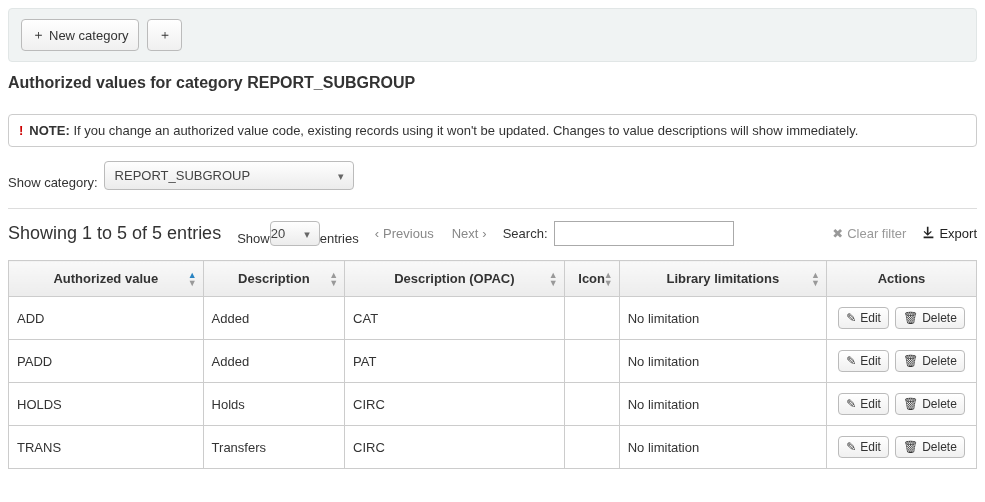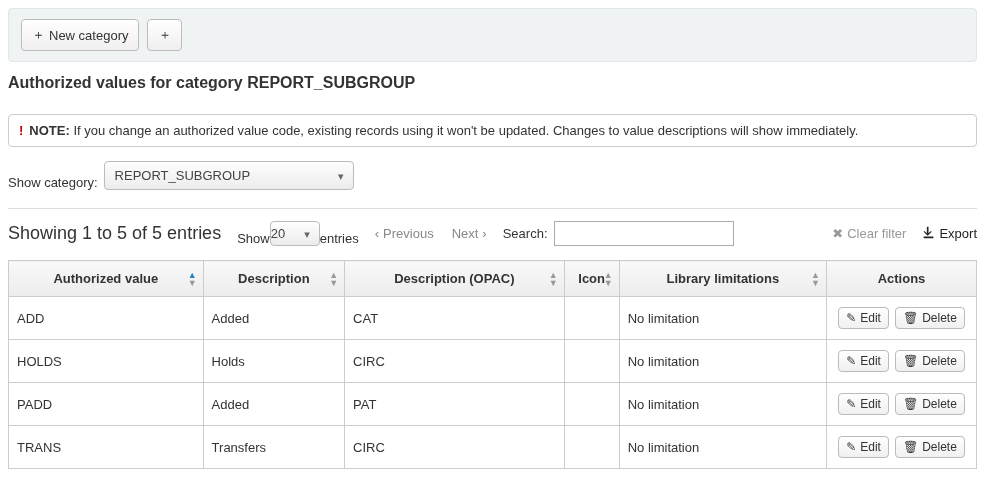--- a/index.html
+++ b/index.html
@@ -269,42 +269,42 @@
               <span>Edit</span>
             </button>
             <button class="btn small">
               <span>🗑</span> 
               <span>Delete</span>
             </button>
           </div>
         </td>
       </tr>
       <tr>
-        <td>HOLDS</td>
-        <td>Holds</td>
-        <td>CIRC</td>
+        <td>PADD</td>
+        <td>Added</td>
+        <td>PAT</td>
         <td></td>
         <td>No limitation</td>
         <td>
           <div class="row-actions">
             <button class="btn small">
               <span>✎</span> 
               <span>Edit</span>
             </button>
             <button class="btn small">
               <span>🗑</span> 
               <span>Delete</span>
             </button>
           </div>
         </td>
       </tr>
       <tr>
-        <td>PADD</td>
-        <td>Added</td>
-        <td>PAT</td>
+        <td>HOLDS</td>
+        <td>Holds</td>
+        <td>CIRC</td>
         <td></td>
         <td>No limitation</td>
         <td>
           <div class="row-actions">
             <button class="btn small">
               <span>✎</span> 
               <span>Edit</span>
             </button>
             <button class="btn small">
               <span>🗑</span> 

